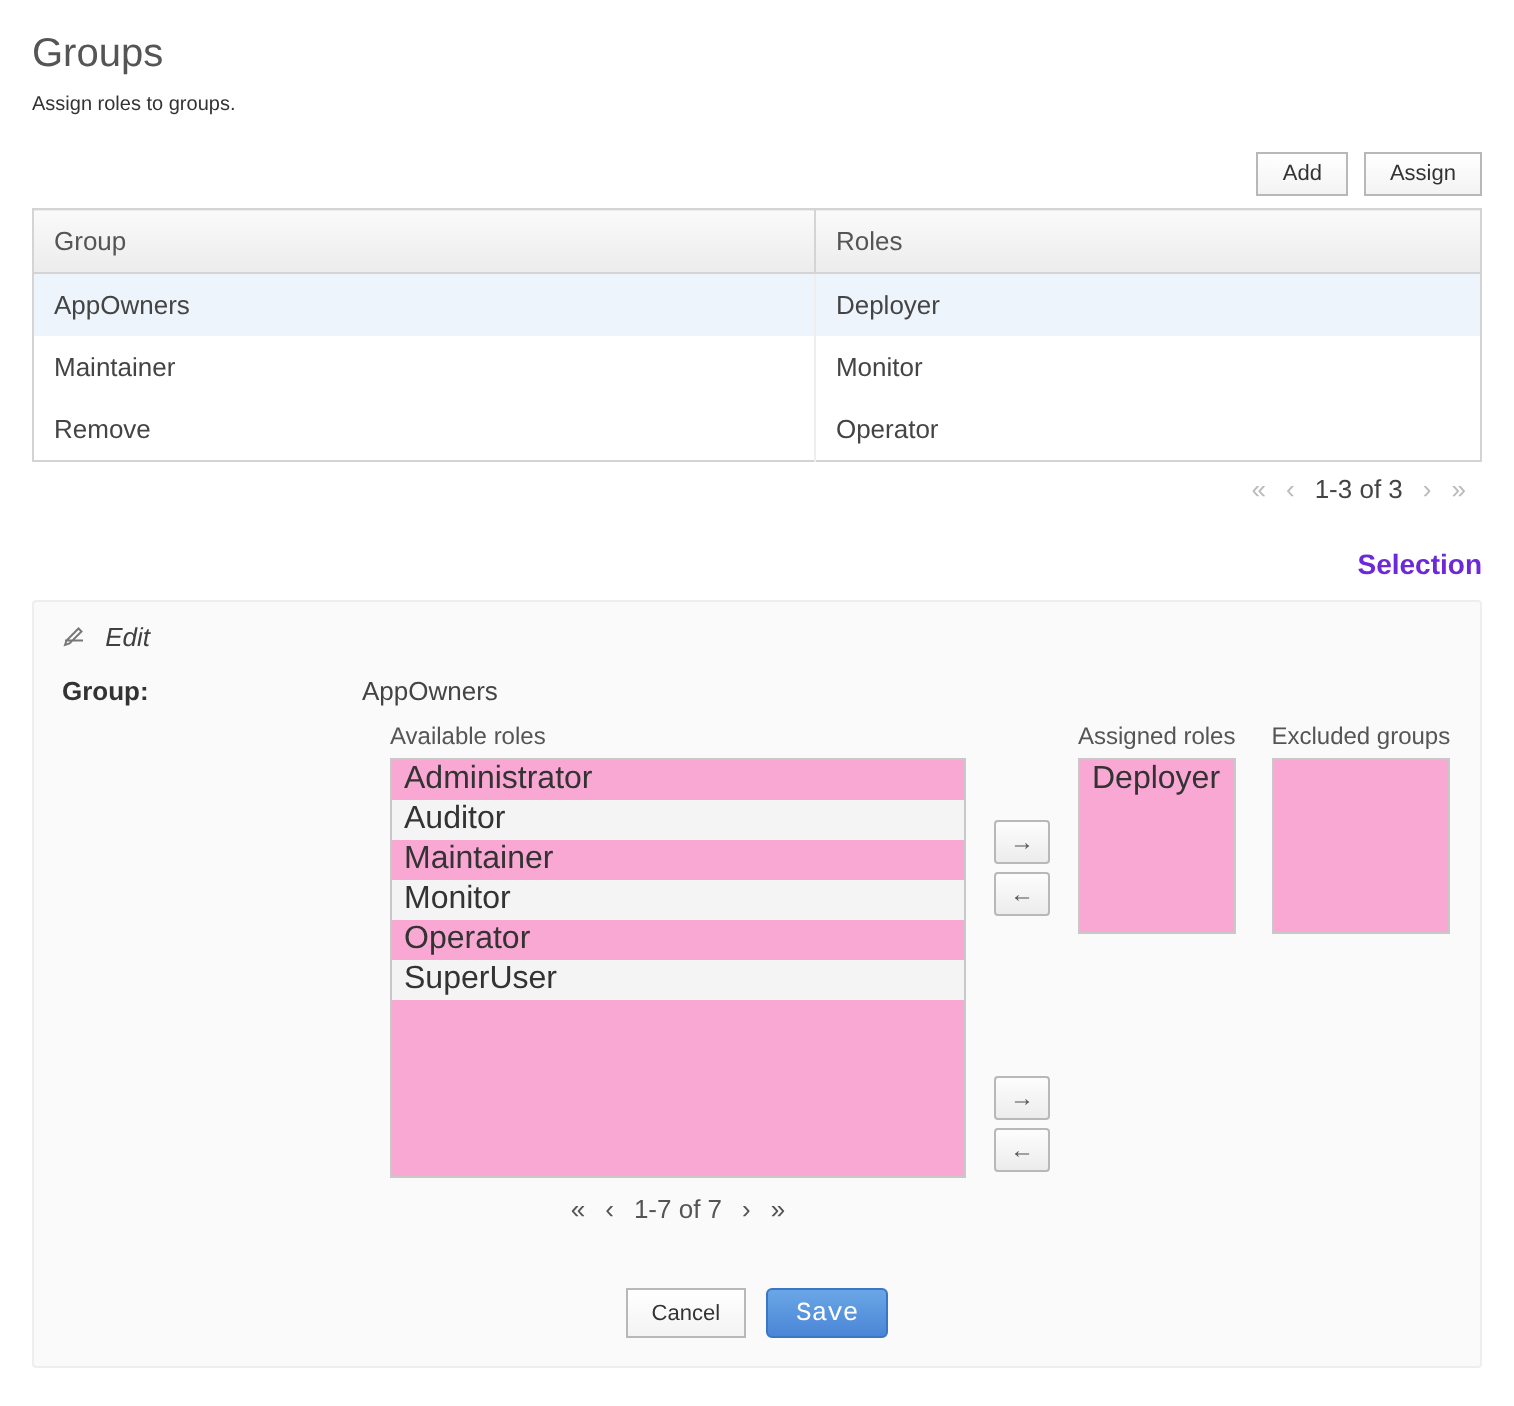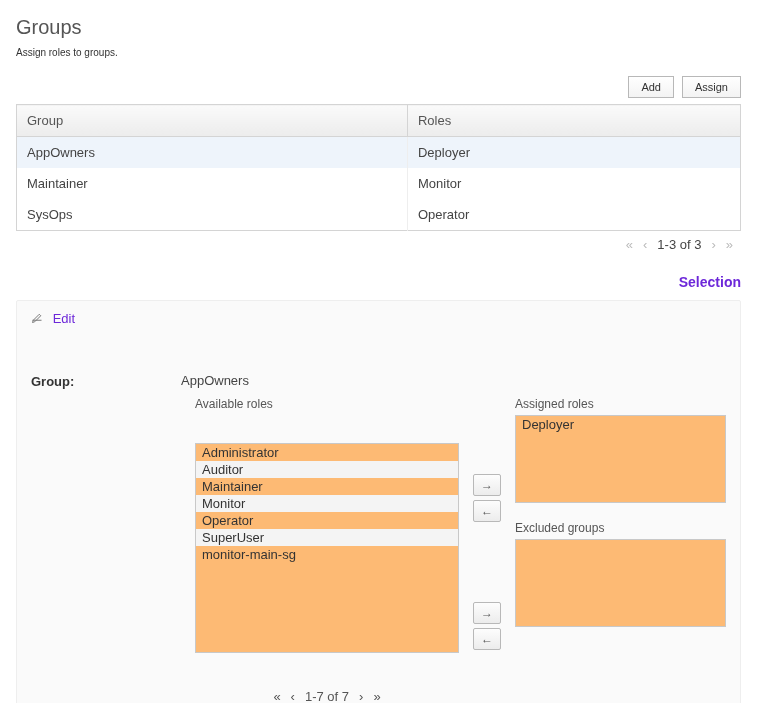--- a/index.html
+++ b/index.html
@@ -97,36 +97,36 @@
     text-align: right;
   }
   .selection-panel {
     background: #fafafa;
     border: 1px solid #eee;
     border-radius: 2px;
     padding: 0;
   }
   .edit-bar {
     padding: 10px 14px;
-    color: #6d28d9;
-    font-size: 13px;
+    color: #404040;
+    font-size: 13px;
+    font-style: italic;
   }
   .edit-bar .edit-icon {
     display: inline-block;
     margin-right: 6px;
     color: #777;
   }
   .form-area {
     padding: 0 14px 18px 14px;
   }
   .form-row {
     display: flex;
-    align-items: center;
+    align-items: flex-end;
     margin-bottom: 8px;
-    margin-top: 36px;
   }
   .form-label {
     width: 150px;
     flex-shrink: 0;
     color: #333;
     font-weight: 600;
     font-size: 13px;
     padding-top: 2px;
   }
   .form-value {
@@ -134,32 +134,32 @@
     font-size: 13px;
   }
   .roles-area {
     display: flex;
     align-items: stretch;
     gap: 14px;
   }
   .roles-left { width: 150px; flex-shrink: 0; }
   .roles-right { flex: 1; display: flex; gap: 14px; align-items: stretch; }
   .list-col { display: flex; flex-direction: column; }
-  .list-col.available { width: 264px; gap: 28px; }
-  .list-col.right-stack { flex: 1; display: flex; flex-direction: column; gap: 18px; }
+  .list-col.available { width: 288px; }
+  .list-col.right-stack { flex: 1; display: flex; flex-direction: row; gap: 18px; }
   .list-label {
     font-size: 12px;
     color: #555;
     margin-bottom: 4px;
   }
   .listbox {
     border: 1px solid #c8c8c8;
-    background: #fdba74;
+    background: #f9a8d4;
     overflow-y: auto;
-    font-size: 13px;
+    font-size: 16px;
   }
   .listbox.tall { height: 210px; }
   .listbox.short { height: 88px; }
   .listbox .item {
     padding: 1px 6px;
     color: #333;
     cursor: pointer;
   }
   .listbox .item:nth-child(even) { background: #f4f4f4; }
   .shuttle {
@@ -219,21 +219,21 @@
   <tbody id="groups-tbody">
       <tr class="row selected">
         <td>AppOwners</td>
         <td>Deployer</td>
       </tr>
       <tr class="row">
         <td>Maintainer</td>
         <td>Monitor</td>
       </tr>
       <tr class="row">
-        <td>SysOps</td>
+        <td>Remove</td>
         <td>Operator</td>
       </tr>
     </tbody>
 </table>
 
 <div class="pager">
   <span class="nav-icon">«</span>
   <span class="nav-icon">‹</span>
   <span class="range">1-3 of 3</span>
   <span class="nav-icon">›</span>
@@ -267,21 +267,20 @@
 
         <div class="list-col available">
           <div class="list-label">Available roles</div>
           <div class="listbox tall" id="available-list">
               <div class="item">Administrator</div>
               <div class="item">Auditor</div>
               <div class="item">Maintainer</div>
               <div class="item">Monitor</div>
               <div class="item">Operator</div>
               <div class="item">SuperUser</div>
-              <div class="item">monitor-main-sg</div>
             </div>
           <div class="list-pager">
             <span class="nav-icon">«</span>
             <span class="nav-icon">‹</span>
             <span class="range">1-7 of 7</span>
             <span class="nav-icon">›</span>
             <span class="nav-icon">»</span>
           </div>
         </div>
 

